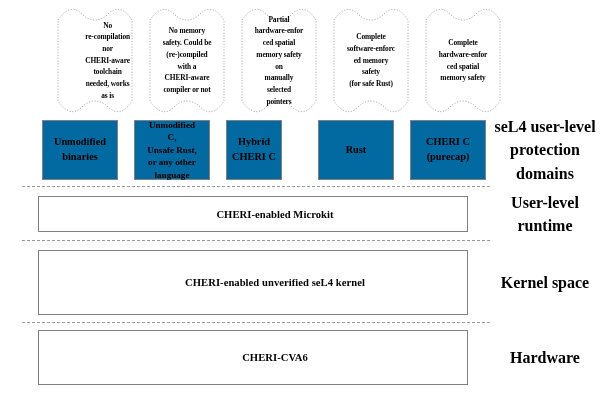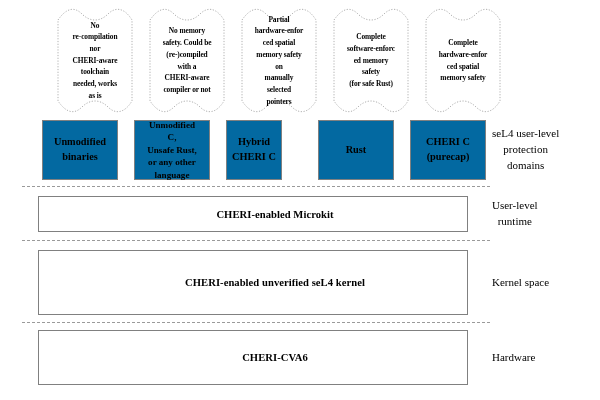--- a/index.html
+++ b/index.html
@@ -96,35 +96,35 @@
   .separator {
     position: absolute;
     height: 0;
     border-top: 1px dashed #9a9a9a;
   }
 
   
   .side-label {
     position: absolute;
     text-align: center;
-    font-size: 11px;
-    font-weight: normal;
+    font-size: 16px;
+    font-weight: bold;
     line-height: 1.45;
     white-space: pre-line;
     display: flex;
     align-items: center;
-    justify-content: flex-start;
+    justify-content: center;
   }
 </style>
 </head>
 <body>
 
 <div id="diagram">
 
-  <div class="scroll-box" style="left:57px; top:8px; width:76px; height:105px;">
+  <div class="scroll-box" style="left:57px; top:8px; width:76px; height:105px;justify-content:flex-end;">
     <svg class="scroll-svg" viewBox="0 0 76 105" preserveAspectRatio="none">
       <path d="M1,12 C 10,-1 18,-1 25,6 C 33,14 43,14 51,6 C 58,-1 67,-1 75,12 L75,93 C 67,106 58,106 51,99 C 43,91 33,91 25,99 C 18,106 10,106 1,93 Z" fill="#ffffff" stroke="#b0b0b0" stroke-width="1" stroke-dasharray="1.2,1.6"></path>
     </svg>
     <div class="scroll-text">No
 re-compilation
 nor
 CHERI-aware
 toolchain
 needed, works
 as is</div>

